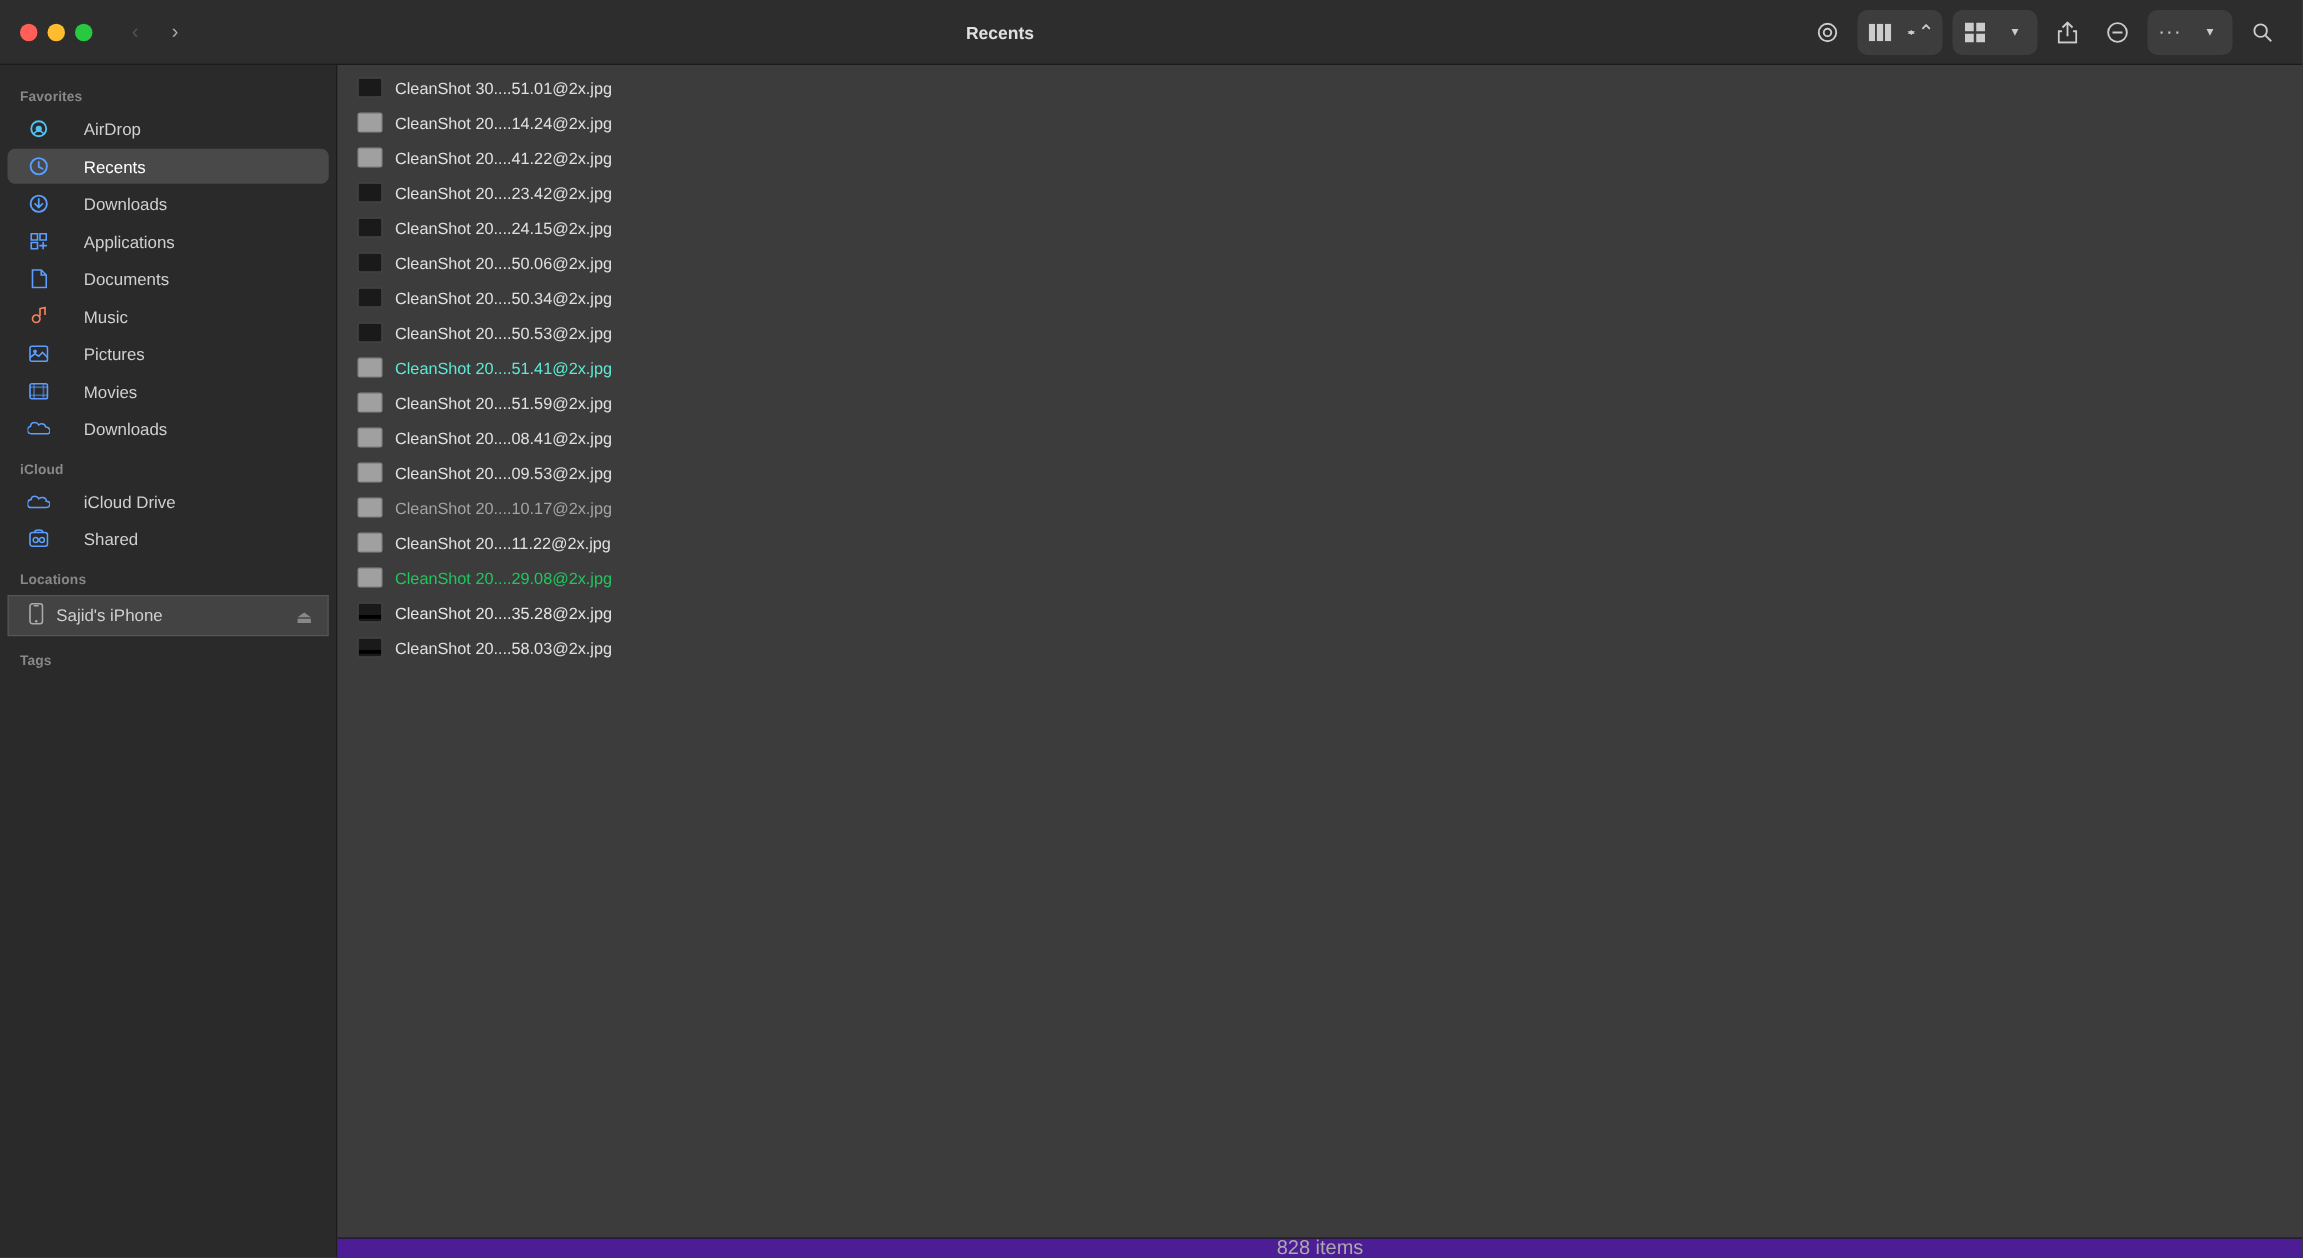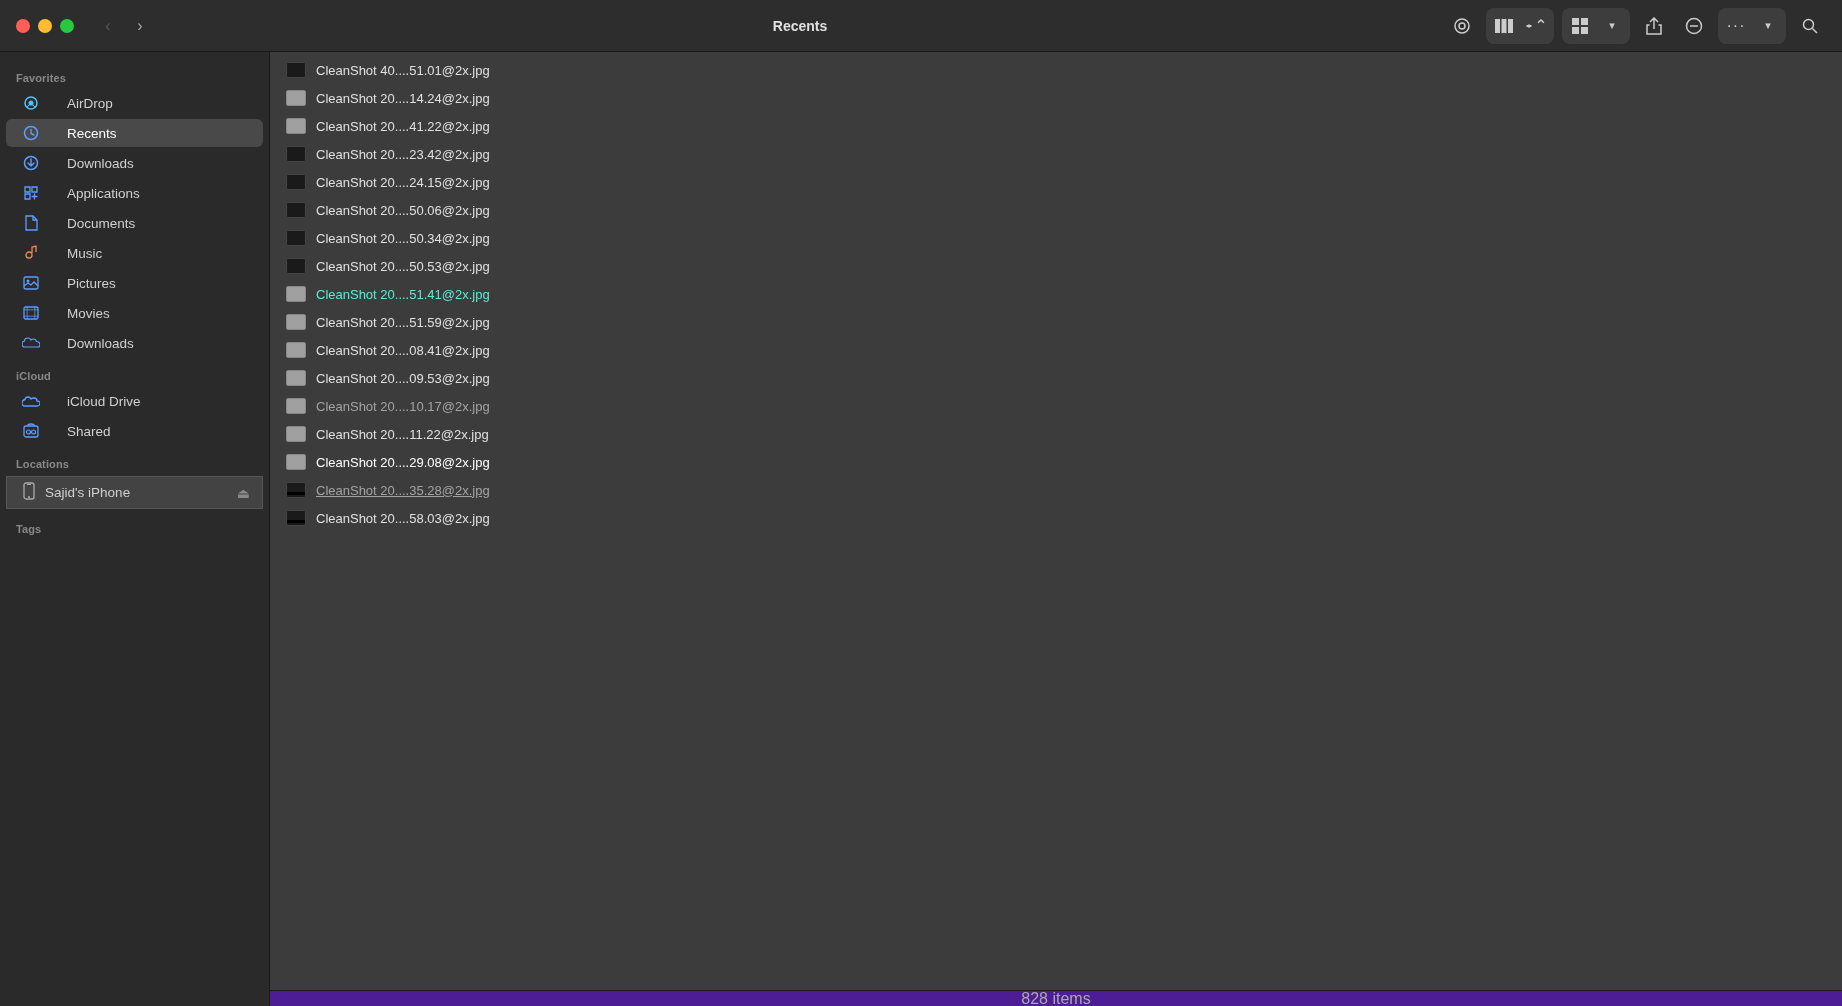--- a/index.html
+++ b/index.html
@@ -475,21 +475,21 @@
 
   </div>
 
   <div class="content">
     <div class="file-list">
 
     <div class="file-row">
       <div class="file-thumb" style="background:#1a1a1a; border:1px solid #444;">
         
       </div>
-      <span style="color:#e0e0e0; font-size:13px;">CleanShot 40....51.01@2x.jpg</span>
+      <span style="color:#e0e0e0; font-size:13px;">CleanShot 30....51.01@2x.jpg</span>
     </div>
         <div class="file-row">
       <div class="file-thumb" style="background:#a0a0a0; border:1px solid #888;">
         
       </div>
       <span style="color:#e0e0e0; font-size:13px;">CleanShot 20....14.24@2x.jpg</span>
     </div>
         <div class="file-row">
       <div class="file-thumb" style="background:#a0a0a0; border:1px solid #888;">
         
@@ -559,27 +559,27 @@
         <div class="file-row">
       <div class="file-thumb" style="background:#a0a0a0; border:1px solid #888;">
         
       </div>
       <span style="color:#e0e0e0; font-size:13px;">CleanShot 20....11.22@2x.jpg</span>
     </div>
         <div class="file-row">
       <div class="file-thumb" style="background:#a0a0a0; border:1px solid #888;">
         
       </div>
-      <span style="color:#ffffff; font-size:13px;">CleanShot 20....29.08@2x.jpg</span>
+      <span style="color:#22c55e; font-size:13px;">CleanShot 20....29.08@2x.jpg</span>
     </div>
         <div class="file-row">
       <div class="file-thumb" style="background:#1a1a1a; border:1px solid #444;">
         <div style="width:100%; height:3px; background:#000; margin-top:6px;"></div>
       </div>
-      <span style="color:#a3a3a3; font-size:13px;text-decoration:underline;">CleanShot 20....35.28@2x.jpg</span>
+      <span style="color:#e5e5e5; font-size:13px;">CleanShot 20....35.28@2x.jpg</span>
     </div>
         <div class="file-row">
       <div class="file-thumb" style="background:#1a1a1a; border:1px solid #444;">
         <div style="width:100%; height:3px; background:#000; margin-top:6px;"></div>
       </div>
       <span style="color:#e0e0e0; font-size:13px;">CleanShot 20....58.03@2x.jpg</span>
     </div>
       </div>
     <div class="status-bar">
       <span>828 items</span>

